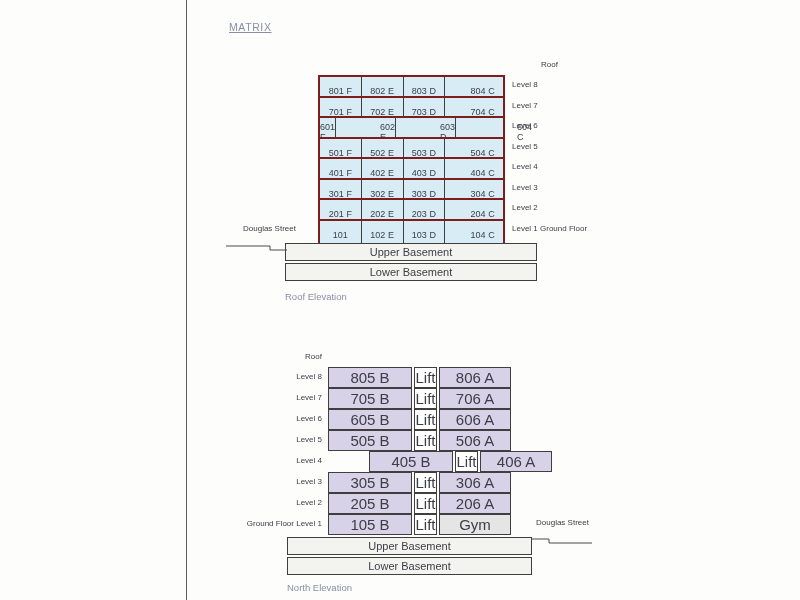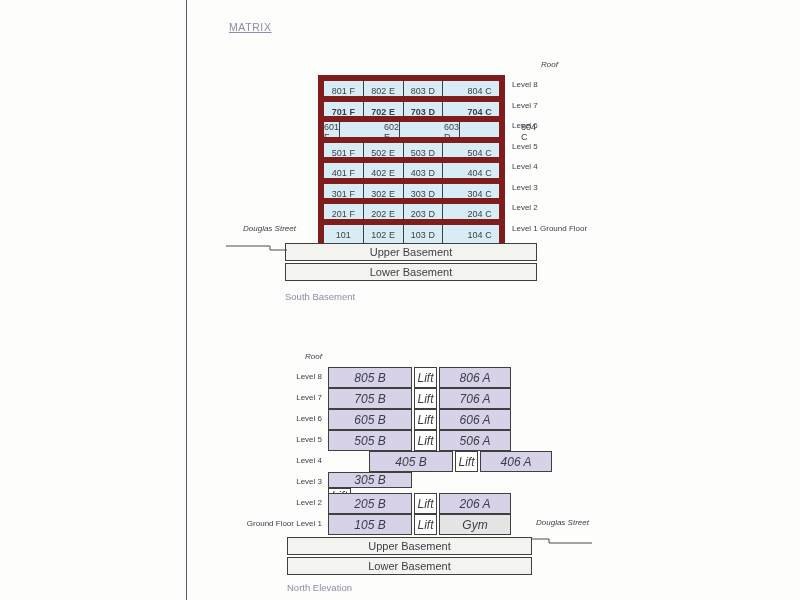--- a/index.html
+++ b/index.html
@@ -3,33 +3,33 @@
 <meta charset="utf-8">
 <style>
   html,body{margin:0;padding:0;background:#ffffff;}
   #canvas{
     position:relative;width:800px;height:600px;background:#fdfdfc;
     font-family:"Liberation Sans", sans-serif;color:#3d3d46;overflow:hidden;
   }
   .edge-line{position:absolute;left:186px;top:0;width:1px;height:600px;background:#5f5a64;}
   .title{position:absolute;left:229px;top:21px;font-size:10.5px;letter-spacing:0.6px;color:#8c8caa;text-decoration:underline;}
   .caption{position:absolute;font-size:9.5px;color:#8c8caa;white-space:nowrap;}
-  .small-label{position:absolute;font-size:8px;color:#3d3d46;white-space:nowrap;font-style:italic;}
+  .small-label{position:absolute;font-size:8px;color:#3d3d46;white-space:nowrap;}
   
   .s-row{position:absolute;left:318px;width:187px;height:32px;display:flex;
-    background:#d8ecf5;border:6px solid #7f1d1d;box-sizing:border-box;}
+    background:#d8ecf5;border:2px solid #7f1d1d;box-sizing:border-box;}
   .s-cell{flex:1;border-right:1px solid #3f3f3f;display:flex;align-items:center;
     justify-content:center;font-size:9px;color:#3d3d46;}
   .s-cell:last-child{border-right:none;padding-left:17px;}
   .s-level{position:absolute;left:512px;height:19px;display:flex;align-items:center;
     font-size:8px;color:#3d3d46;white-space:nowrap;}
   
   .n-row{position:absolute;left:328px;width:183px;height:19px;display:flex;}
   .n-cell{border:1px solid #3f3f3f;box-sizing:border-box;display:flex;align-items:center;
-    justify-content:center;font-size:12px;color:#3d3d46;height:21px;font-style:italic;}
+    justify-content:center;font-size:15px;color:#3d3d46;height:21px;}
   .n-left{width:84px;background:#d7d2e8;margin-right:2px;}
   .n-mid{width:23px;background:#ffffff;margin-right:2px;}
   .n-right{width:72px;background:#d7d2e8;}
   .n-right.white{background:#e5e5e5;}
   .n-level{position:absolute;left:200px;width:122px;height:19px;display:flex;align-items:center;
     justify-content:flex-end;font-size:8px;color:#3d3d46;white-space:nowrap;}
   
   .basement{position:absolute;border:1px solid #3f3f3f;background:#f3f3f0;box-sizing:border-box;
     display:flex;align-items:center;justify-content:center;font-size:11px;color:#3d3d46;}
   .street-svg{position:absolute;left:0;top:0;width:800px;height:600px;pointer-events:none;}
@@ -45,21 +45,21 @@
 
   <div>
     <div class="small-label" style="left:541px;top:60px;">Roof</div>
 
     <div class="s-row" style="top:75px;">
       <div class="s-cell">801 F</div>
       <div class="s-cell">802 E</div>
       <div class="s-cell">803 D</div>
       <div class="s-cell">804 C</div>
     </div>
-    <div class="s-row" style="top:96px;font-weight:bold;">
+    <div class="s-row" style="top:96px;">
       <div class="s-cell">701 F</div>
       <div class="s-cell">702 E</div>
       <div class="s-cell">703 D</div>
       <div class="s-cell">704 C</div>
     </div>
     <div class="s-row" style="top:116px;gap:44px;">
       <div class="s-cell">601 F</div>
       <div class="s-cell">602 E</div>
       <div class="s-cell">603 D</div>
       <div class="s-cell">604 C</div>
@@ -102,21 +102,21 @@
     <div class="s-level" style="top:157px;">Level 4</div>
     <div class="s-level" style="top:178px;">Level 3</div>
     <div class="s-level" style="top:198px;">Level 2</div>
     <div class="s-level" style="top:219px;">Level 1 Ground Floor</div>
 
     <div class="small-label" style="left:243px;top:224px;">Douglas Street</div>
 
     <div class="basement" style="left:285px;top:243px;width:252px;height:18px;">Upper Basement</div>
     <div class="basement" style="left:285px;top:263px;width:252px;height:18px;">Lower Basement</div>
 
-    <div class="caption" style="left:285px;top:291px;">South Basement</div>
+    <div class="caption" style="left:285px;top:291px;">Roof Elevation</div>
   </div>
 
   <div>
     <div class="small-label" style="left:214px;top:352px;width:108px;text-align:right;">Roof</div>
 
     <div class="n-row" style="top:367px;">
       <div class="n-cell n-left">805 B</div>
       <div class="n-cell n-mid">Lift</div>
       <div class="n-cell n-right">806 A</div>
     </div>
@@ -133,21 +133,21 @@
     <div class="n-row" style="top:430px;">
       <div class="n-cell n-left">505 B</div>
       <div class="n-cell n-mid">Lift</div>
       <div class="n-cell n-right">506 A</div>
     </div>
     <div class="n-row" style="top:451px;padding-left:41px;">
       <div class="n-cell n-left">405 B</div>
       <div class="n-cell n-mid">Lift</div>
       <div class="n-cell n-right">406 A</div>
     </div>
-    <div class="n-row" style="top:472px;flex-direction:column;">
+    <div class="n-row" style="top:472px;">
       <div class="n-cell n-left">305 B</div>
       <div class="n-cell n-mid">Lift</div>
       <div class="n-cell n-right">306 A</div>
     </div>
     <div class="n-row" style="top:493px;">
       <div class="n-cell n-left">205 B</div>
       <div class="n-cell n-mid">Lift</div>
       <div class="n-cell n-right">206 A</div>
     </div>
     <div class="n-row" style="top:514px;">

